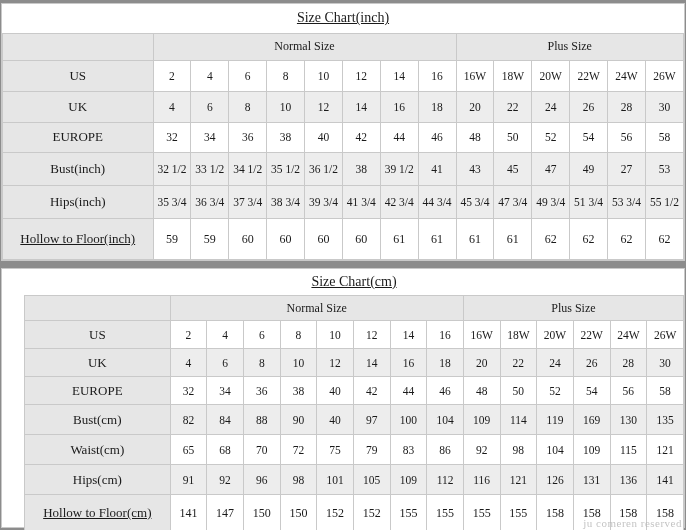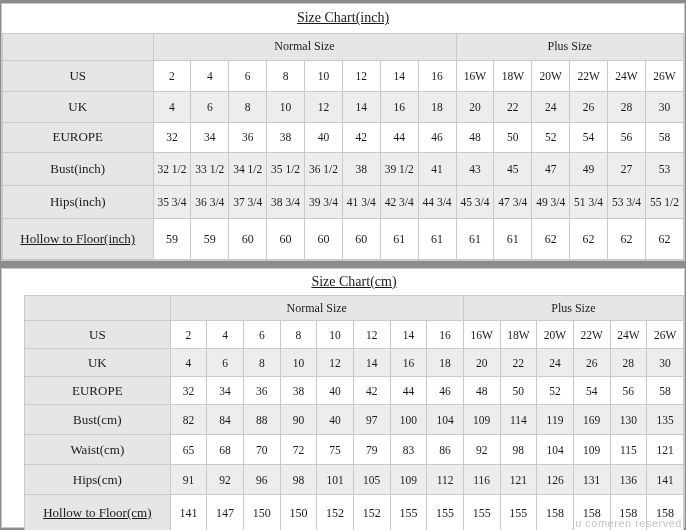--- a/index.html
+++ b/index.html
@@ -91,21 +91,21 @@
   }
   .r-us td, .r-uk td, .r-eu td { height: 27px; }
   .r-bust td, .r-waist td, .r-hips td { height: 29px; }
   .r-hollow td { height: 36px; }
   .r-hollow .val { font-size: 12px; }
   .r-hollow .rowlabel { font-size: 13px; text-decoration: underline; }
   .watermark {
     position: absolute;
     right: 4px;
     bottom: 1px;
-    font-family: Liberation Sans, sans-serif;
+    font-family: Liberation Serif, serif;
     font-size: 11px;
     color: #b9b9b9;
     letter-spacing: 0.5px;
     opacity: 0.85;
     pointer-events: none;
   }
 </style>
 </head>
 <body>
 

